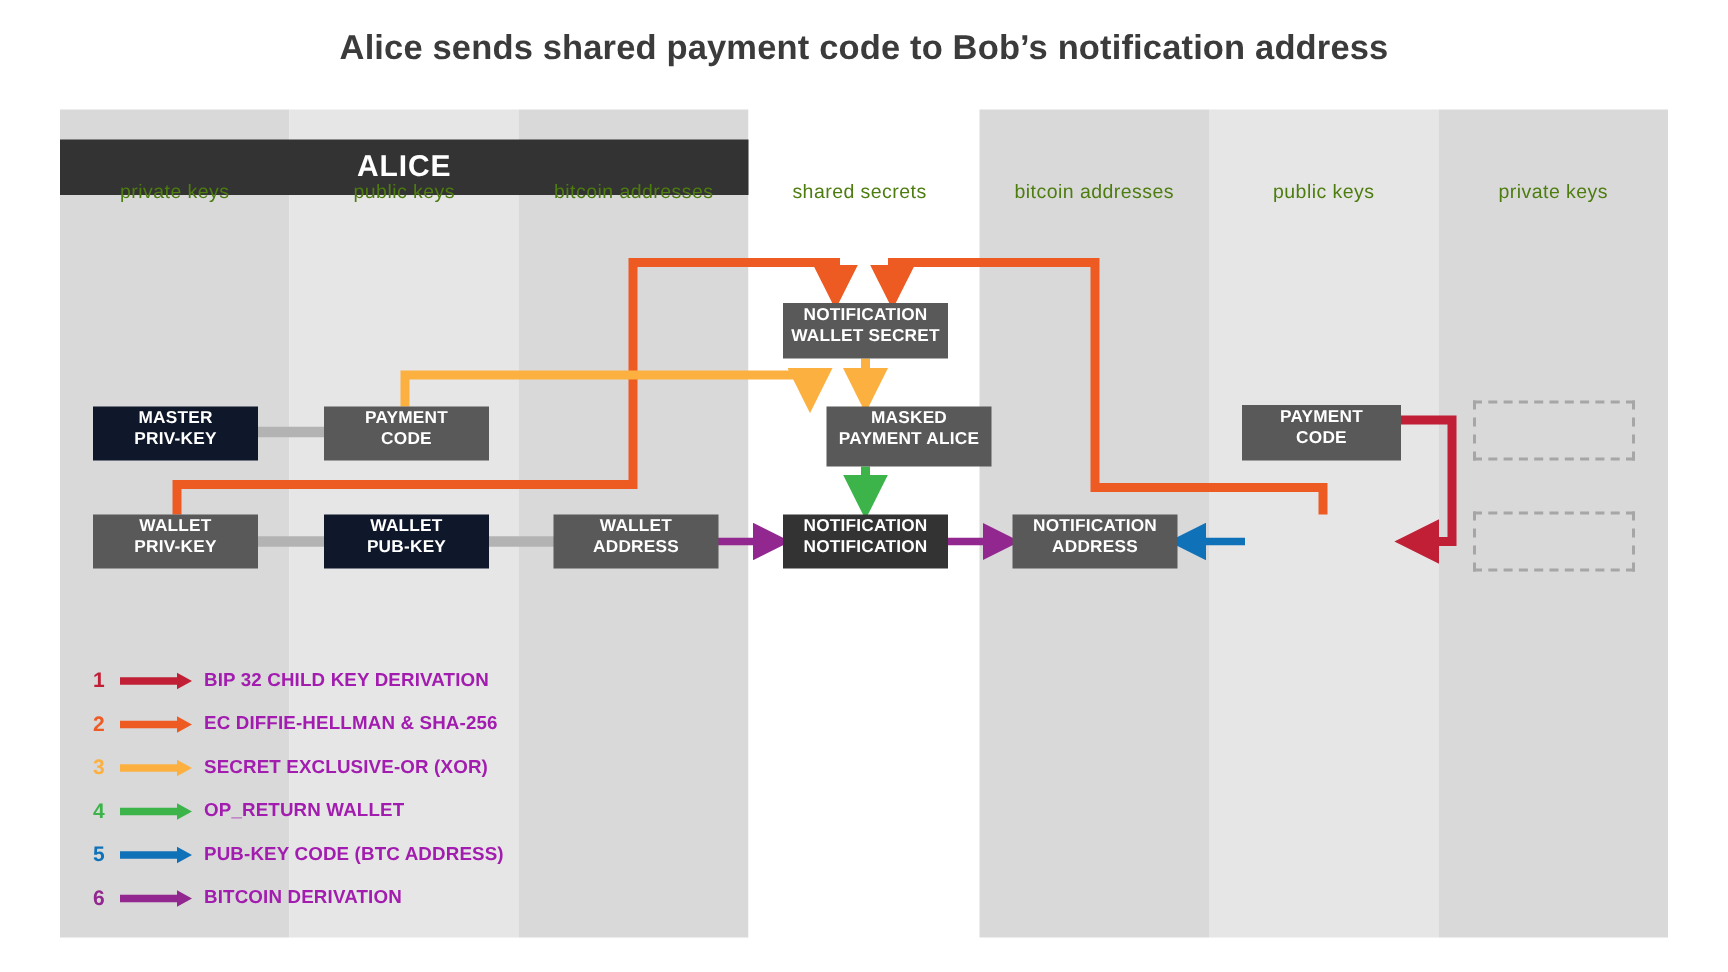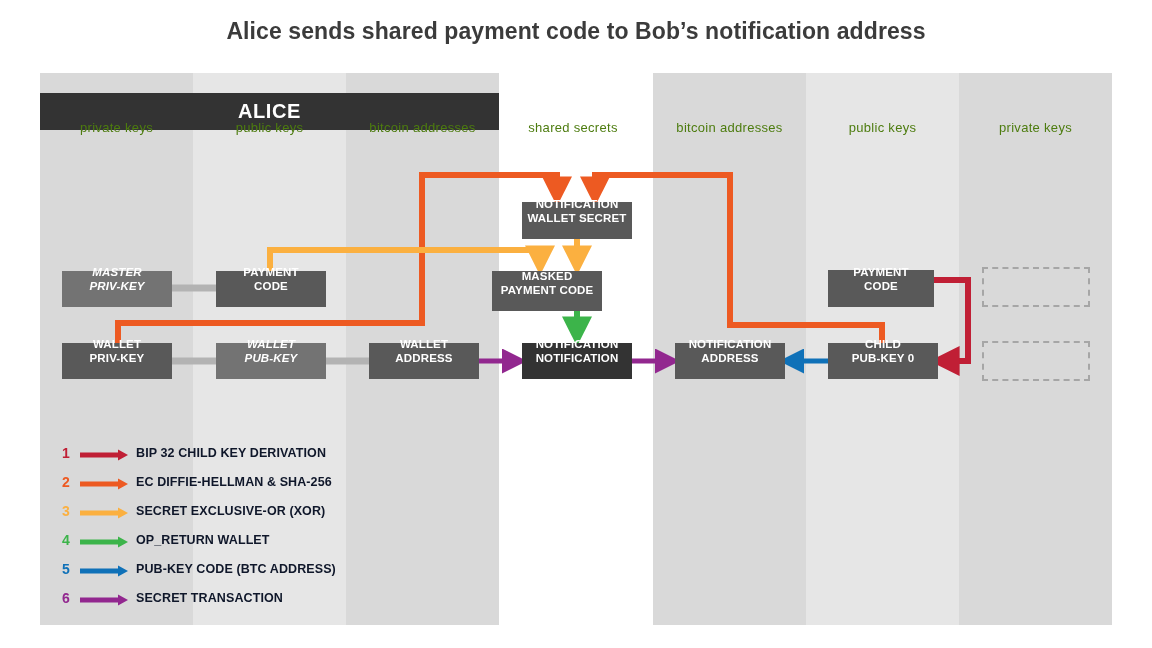--- a/index.html
+++ b/index.html
@@ -33,39 +33,39 @@
   
   .colcap{
     position:absolute;top:118px;height:18px;
     display:flex;align-items:center;justify-content:center;
     font-size:13px;color:#4d7c0f;letter-spacing:.3px;
   }
 
   
   .node{
     position:absolute;display:flex;flex-direction:column;
-    align-items:center;justify-content:flex-end;
+    align-items:center;justify-content:flex-start;
     color:#ffffff;font-size:11.5px;font-weight:bold;
     line-height:13.5px;text-align:center;letter-spacing:.15px;
-    box-sizing:border-box;padding:14px 3px;
+    box-sizing:border-box;padding:2px 3px;
   }
   .node.dark{background:#333333;}
   .node.mid{background:#595959;}
-  .node.light{background:#737373;font-style:italic;}
+  .node.light{background:#0f172a;}
   .node.ghost{background:transparent;border:2px dashed #a6a6a6;}
 
   
   svg.wires{position:absolute;left:0;top:0;width:1152px;height:648px;overflow:visible;}
 
   
   .legend{position:absolute;left:62px;top:438px;}
   .lgrow{position:relative;height:29px;display:flex;align-items:center;}
   .lgnum{width:16px;font-size:14px;font-weight:bold;text-align:left;}
   .lgswatch{width:48px;height:12px;position:relative;margin:0 8px 0 2px;}
-  .lglabel{font-size:12.5px;font-weight:bold;color:#0f172a;letter-spacing:.1px;white-space:nowrap;}
+  .lglabel{font-size:12.5px;font-weight:bold;color:#a21caf;letter-spacing:.1px;white-space:nowrap;}
 </style>
 </head>
 <body>
 
 <div id="stage">
 
   <div class="title">Alice sends shared payment code to Bob’s notification address</div>
 
   <div class="band d" style="left:40px;width:153px;"></div>
   <div class="band l" style="left:193px;width:153px;"></div>
@@ -153,39 +153,35 @@
   <div class="node mid" style="left:369px;top:343px;width:110px;height:36px;">
     <span>WALLET</span>
     <span>ADDRESS</span>
   </div>
 
   <div class="node mid" style="left:522px;top:202px;width:110px;height:37px;">
     <span>NOTIFICATION</span>
     <span>WALLET SECRET</span>
   </div>
 
-  <div class="node mid" style="left:492px;top:271px;width:110px;height:40px;">
+  <div class="node mid" style="left:551px;top:271px;width:110px;height:40px;">
     <span>MASKED</span>
-    <span>PAYMENT CODE</span>
+    <span>PAYMENT ALICE</span>
   </div>
 
   <div class="node dark" style="left:522px;top:343px;width:110px;height:36px;">
     <span>NOTIFICATION</span>
     <span>NOTIFICATION</span>
   </div>
 
   <div class="node mid" style="left:675px;top:343px;width:110px;height:36px;">
     <span>NOTIFICATION</span>
     <span>ADDRESS</span>
   </div>
 
-  <div class="node mid" style="left:828px;top:343px;width:110px;height:36px;">
-    <span>CHILD</span>
-    <span>PUB-KEY  0</span>
-  </div>
 
   <div class="node mid" style="left:828px;top:270px;width:106px;height:37px;">
     <span>PAYMENT</span>
     <span>CODE</span>
   </div>
 
   <div class="node ghost" style="left:982px;top:267px;width:108px;height:40px;"></div>
 
   <div class="node ghost" style="left:982px;top:341px;width:108px;height:40px;"></div>
 
@@ -247,18 +243,18 @@
     </div>
 
     <div class="lgrow">
       <div class="lgnum" style="color:#92278f;">6</div>
       <div class="lgswatch">
         <svg width="48" height="12" viewBox="0 0 48 12">
             <line x1="0" y1="6" x2="40" y2="6" stroke="#92278f" stroke-width="5"></line>
             <path d="M38,0.5 L48,6 L38,11.5 z" fill="#92278f"></path>
           </svg>
       </div>
-      <div class="lglabel">SECRET TRANSACTION</div>
+      <div class="lglabel">BITCOIN DERIVATION</div>
     </div>
 
   </div>
 
 </div>
 
 </body></html>

